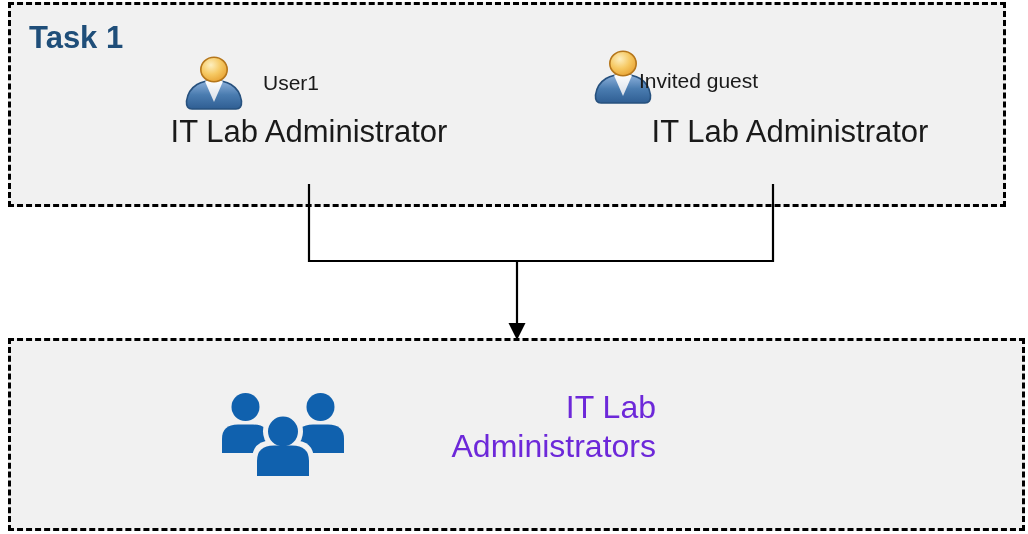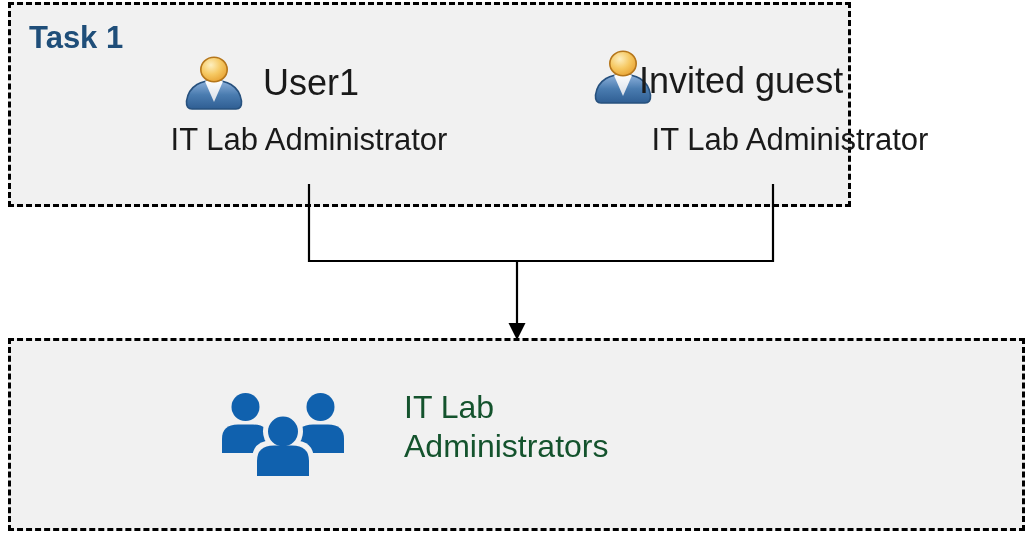--- a/index.html
+++ b/index.html
@@ -16,21 +16,21 @@
     overflow: hidden;
   }
   .task-box {
     position: absolute;
     box-sizing: border-box;
     background: #F1F1F1;
     border: 3px dashed #000000;
   }
   .task-box--1 {
     left: 8px; top: 2px;
-    width: 843px; height: 205px;
+    width: 998px; height: 205px;
   }
   .task-box--2 {
     left: 8px; top: 338px;
     width: 1017px; height: 193px;
   }
   .task-label {
     position: absolute;
     font-size: 31px;
     font-weight: 700;
     color: #1F4E79;
@@ -42,53 +42,52 @@
 
   .member-icon {
     position: absolute;
     width: 58px; height: 55px;
   }
   .member-icon--1 { left: 174px; top: 51px; }
   .member-icon--2 { left: 583px; top: 45px; }
 
   .member-name {
     position: absolute;
-    font-size: 36px;
+    font-size: 21px;
     color: #1a1a1a;
     line-height: 36px;
     white-space: nowrap;
   }
   .member-name--1 { left: 252px; top: 60px; }
   .member-name--2 { left: 628px; top: 58px; }
 
   .member-role {
     position: absolute;
     font-size: 31px;
     color: #1a1a1a;
     line-height: 37px;
     text-align: center;
     white-space: nowrap;
-    margin-top: 8px;
   }
   .member-role--1 { left: 127px; top: 108px; width: 342px; }
   .member-role--2 { left: 594px; top: 108px; width: 370px; }
 
   .group-icon {
     position: absolute;
     left: 207px; top: 51px;
     width: 130px; height: 86px;
   }
   .group-name {
     position: absolute;
     left: 393px; top: 47px;
     width: 252px;
     font-size: 32px;
     line-height: 39px;
-    color: #14532d;
-    text-align: left;
+    color: #6d28d9;
+    text-align: right;
   }
   .connector-layer {
     position: absolute;
     left: 0; top: 0;
     width: 1028px; height: 534px;
     pointer-events: none;
   }
   .svg-defs { position: absolute; width: 0; height: 0; }
 </style>
 </head>

